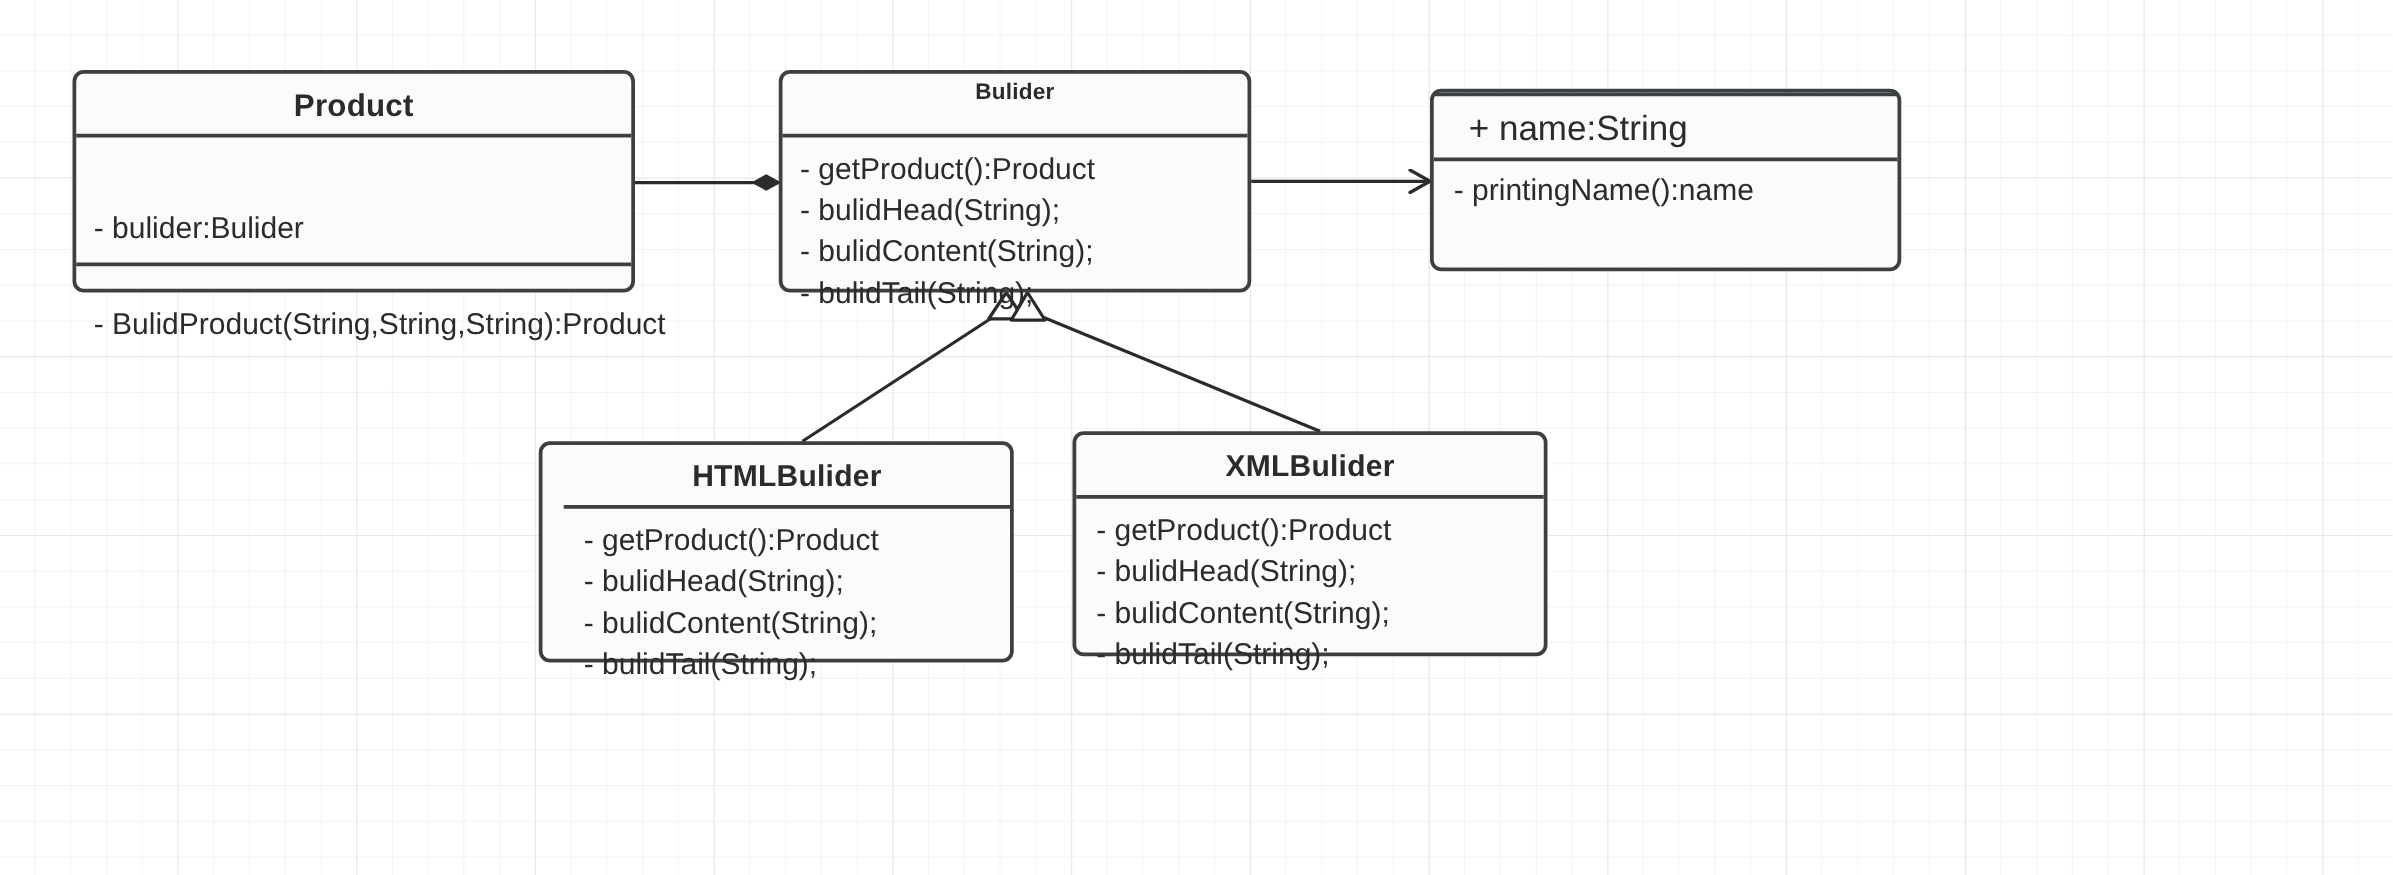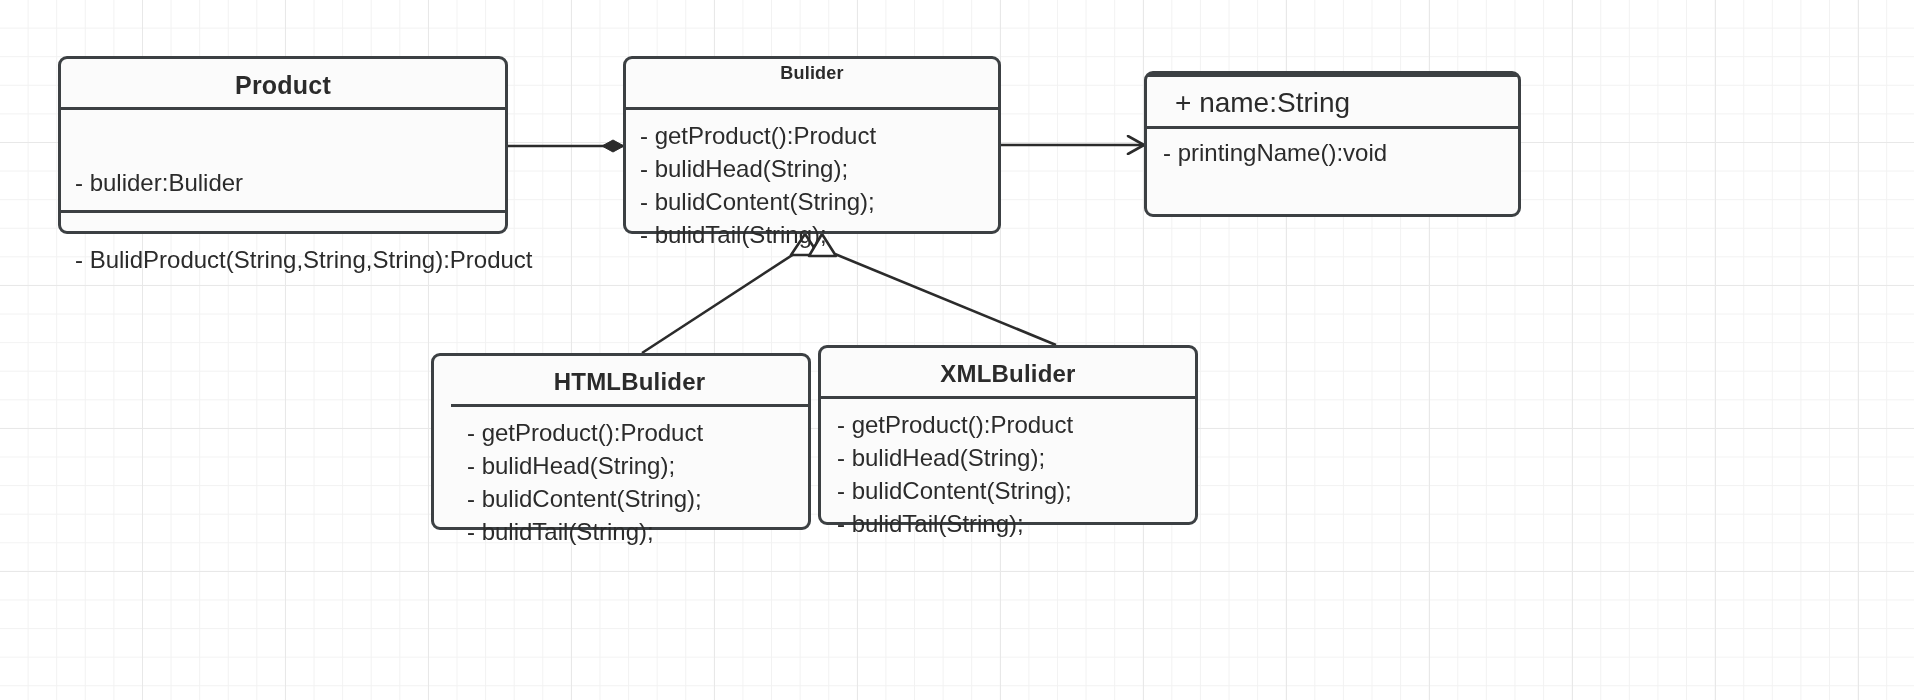--- a/index.html
+++ b/index.html
@@ -75,21 +75,21 @@
   #cls-product .c-attrs { padding: 12px 0 0 28px; height: 49px; font-size: 28px; }
   #cls-product .c-ops { padding: 12px 0 0 16px; font-size: 24px; }
 
   
   #cls-htmlbulider { left: 431px; top: 353px; width: 380px; height: 177px; padding-left: 17px; }
   #cls-htmlbulider .uml-title { font-size: 24px; padding-top: 12px; height: 48px; }
   #cls-htmlbulider .c-ops { padding: 14px 0 0 16px; font-size: 24px; }
   #cls-htmlbulider .uml-member { margin-bottom: 9px; }
 
   
-  #cls-xmlbulider { left: 818px; top: 345px; width: 380px; height: 180px; }
+  #cls-xmlbulider { left: 858px; top: 345px; width: 380px; height: 180px; }
   #cls-xmlbulider .uml-title { font-size: 24px; padding-top: 12px; height: 48px; }
   #cls-xmlbulider .c-ops { padding: 14px 0 0 16px; font-size: 24px; }
   #cls-xmlbulider .uml-member { margin-bottom: 9px; }
 </style>
 </head>
 <body>
 
 <div id="canvas">
 
   <svg class="edges" viewBox="0 0 1914 700" xmlns="http://www.w3.org/2000/svg">
@@ -144,21 +144,21 @@
     </div>
   </div>
 
   <div class="uml-class" id="cls-product">
     <div class="uml-divider"></div>
     <div class="uml-compartment c-attrs">
       <div class="uml-member">+ name:String</div>
     </div>
     <div class="uml-divider"></div>
     <div class="uml-compartment c-ops">
-      <div class="uml-member">- printingName():void</div>
+      <div class="uml-member">- printingName():name</div>
     </div>
   </div>
 
   <div class="uml-class" id="cls-htmlbulider">
     <div class="uml-title">HTMLBulider</div>
     <div class="uml-divider"></div>
     <div class="uml-compartment c-ops">
       <div class="uml-member">- getProduct():Product</div>
       <div class="uml-member">- bulidHead(String);</div>
       <div class="uml-member">- bulidContent(String);</div>

